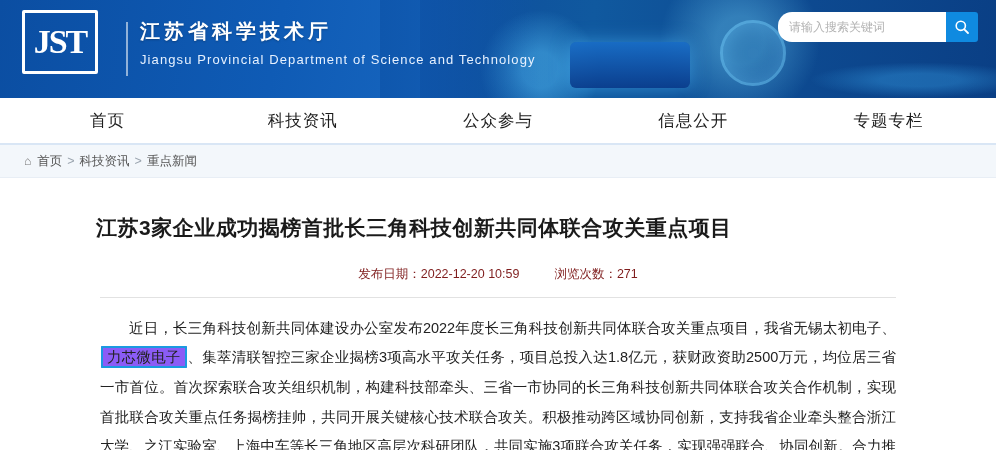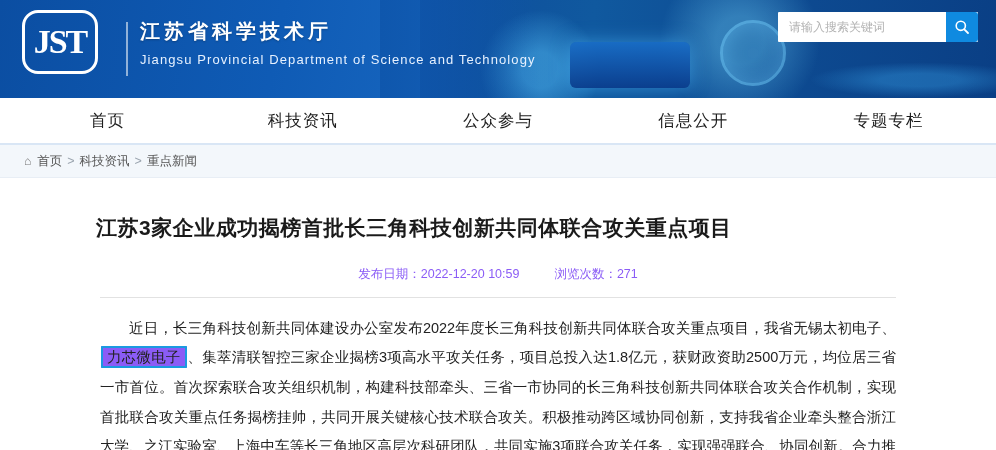--- a/index.html
+++ b/index.html
@@ -73,21 +73,21 @@
     position: absolute;
     left: 22px;
     top: 10px;
     display: flex;
     align-items: center;
   }
   .logo-mark {
     width: 70px;
     height: 58px;
     border: 3px solid #ffffff;
-    border-radius: 16px;
+    border-radius: 2px;
     position: relative;
     display: flex;
     align-items: center;
     justify-content: center;
     color: #ffffff;
     font-size: 34px;
     font-weight: bold;
     letter-spacing: -2px;
     font-family: "Liberation Serif", serif;
     text-align: right;
@@ -119,21 +119,21 @@
   }
 
   
   .search-box {
     position: absolute;
     right: 18px;
     top: 12px;
     width: 200px;
     height: 30px;
     background: #ffffff;
-    border-radius: 1px;
+    border-radius: 14px;
     display: flex;
     align-items: center;
   }
   .search-input {
     flex: 1;
     border: none;
     outline: none;
     height: 26px;
     margin-left: 9px;
     font-size: 12px;
@@ -206,21 +206,21 @@
     font-size: 21px;
     font-weight: bold;
     color: #1a1a1a;
     padding-top: 34px;
     line-height: 1.5;
     letter-spacing: 0.5px;
   }
   .article-meta {
     text-align: center;
     font-size: 12.5px;
-    color: #8b5cf6;
+    color: #7f1d1d;
     padding-top: 22px;
     padding-bottom: 14px;
   }
   .meta-gap { display: inline-block; width: 28px; }
   .divider {
     height: 1px;
     background: #e2e2e2;
     margin: 0 4px;
   }
   .article-body {

